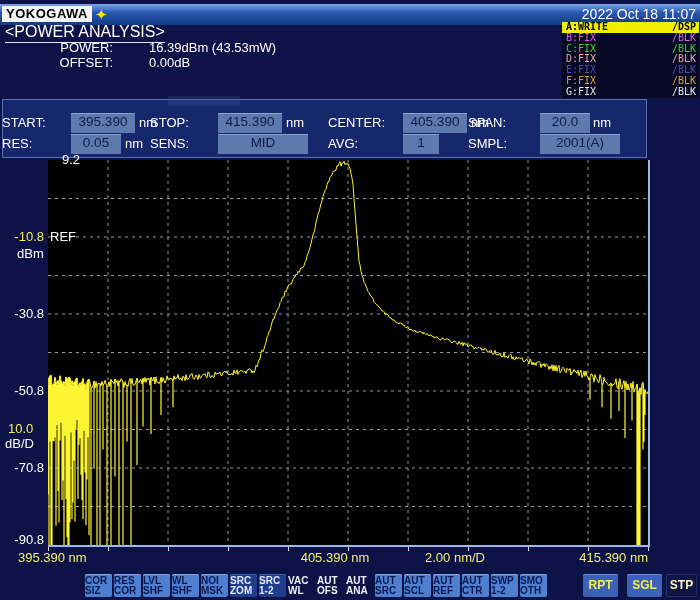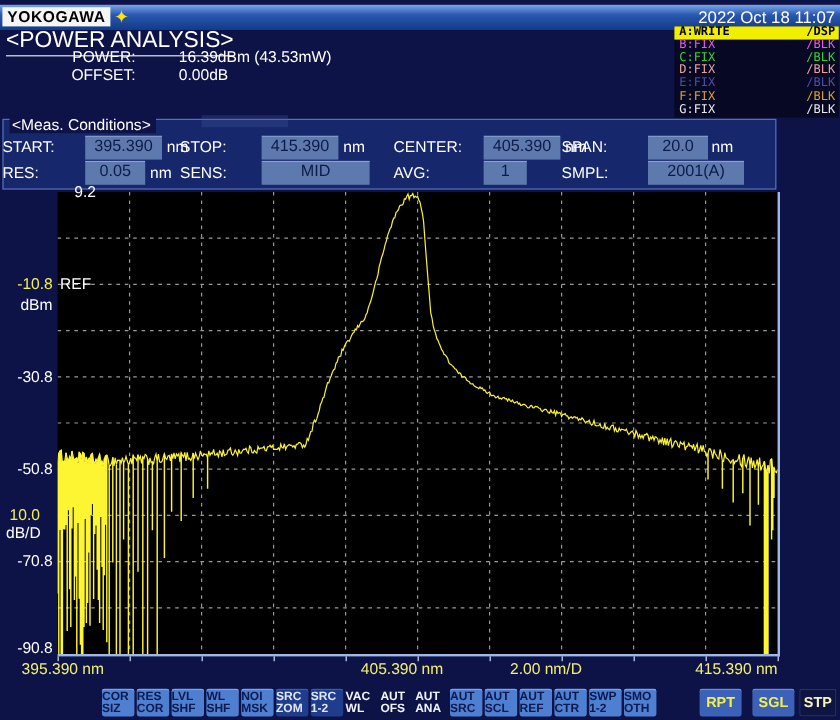--- a/index.html
+++ b/index.html
@@ -10,21 +10,21 @@
   }
   
   #topbar{position:absolute;left:0;top:4px;width:700px;height:21px;
     background:linear-gradient(180deg,#7aa6e8 0%,#2a58b0 40%,#123a86 100%);}
   #logo{position:absolute;left:2px;top:2px;height:16px;padding:0 4px;background:#f5f5f5;
     color:#000;font-weight:bold;font-size:13px;line-height:16px;letter-spacing:.5px;}
   #logo-gem{position:absolute;left:95px;top:1px;color:#ffe600;font-size:15px;line-height:19px;}
   #main-title{position:absolute;left:114px;top:3px;color:#fff;font-size:13px;letter-spacing:.4px;}
   #datetime{position:absolute;right:4px;top:2px;color:#fff;font-size:14px;}
   
-  #pa-heading{position:absolute;left:5px;top:23px;color:#fff;font-size:19px;
+  #pa-heading{position:absolute;left:5px;top:23px;color:#fff;font-size:16px;
     border-bottom:1px solid #e8e8e8;padding-bottom:1px;}
   .pa-row{position:absolute;color:#fff;font-size:13px;}
   .pa-label{display:inline-block;width:110px;text-align:right;}
   .pa-value{display:inline-block;margin-left:36px;}
   
   #trace-legend{position:absolute;left:562px;top:22px;width:137px;height:76px;
     background:#070824;font-family:"DejaVu Sans Mono",monospace;font-size:10px;}
   .trace-row{position:relative;height:10.8px;line-height:10.8px;}
   .trace-name{position:absolute;left:4px;}
   .trace-mode{position:absolute;right:3px;}
@@ -105,21 +105,20 @@
         <span class="trace-name">F:FIX</span>
         <span class="trace-mode">/BLK</span>
       </div>
       <div class="trace-row" style="color: rgb(232, 232, 232);">
         <span class="trace-name">G:FIX</span>
         <span class="trace-mode">/BLK</span>
       </div>
     </div>
 
   <div id="meas-panel"></div>
-  <div id="meas-heading">&lt;Meas. Conditions&gt;</div>
   <div id="ghost-label"></div>
   <div id="meas-fields">
       <span class="meas-label" style="left: 2px; top: 115px; width: 66px;">START:</span>
       <span class="meas-box" style="left: 71px; top: 113px; width: 64px;">395.390</span>
       <span class="meas-unit" style="left: 139px; top: 115px;">nm</span>
       <span class="meas-label" style="left: 150px; top: 115px; width: 65px;">STOP:</span>
       <span class="meas-box" style="left: 218px; top: 113px; width: 64px;">415.390</span>
       <span class="meas-unit" style="left: 286px; top: 115px;">nm</span>
       <span class="meas-label" style="left: 328px; top: 115px; width: 72px;">CENTER:</span>
       <span class="meas-box" style="left: 403px; top: 113px; width: 64px;">405.390</span>

